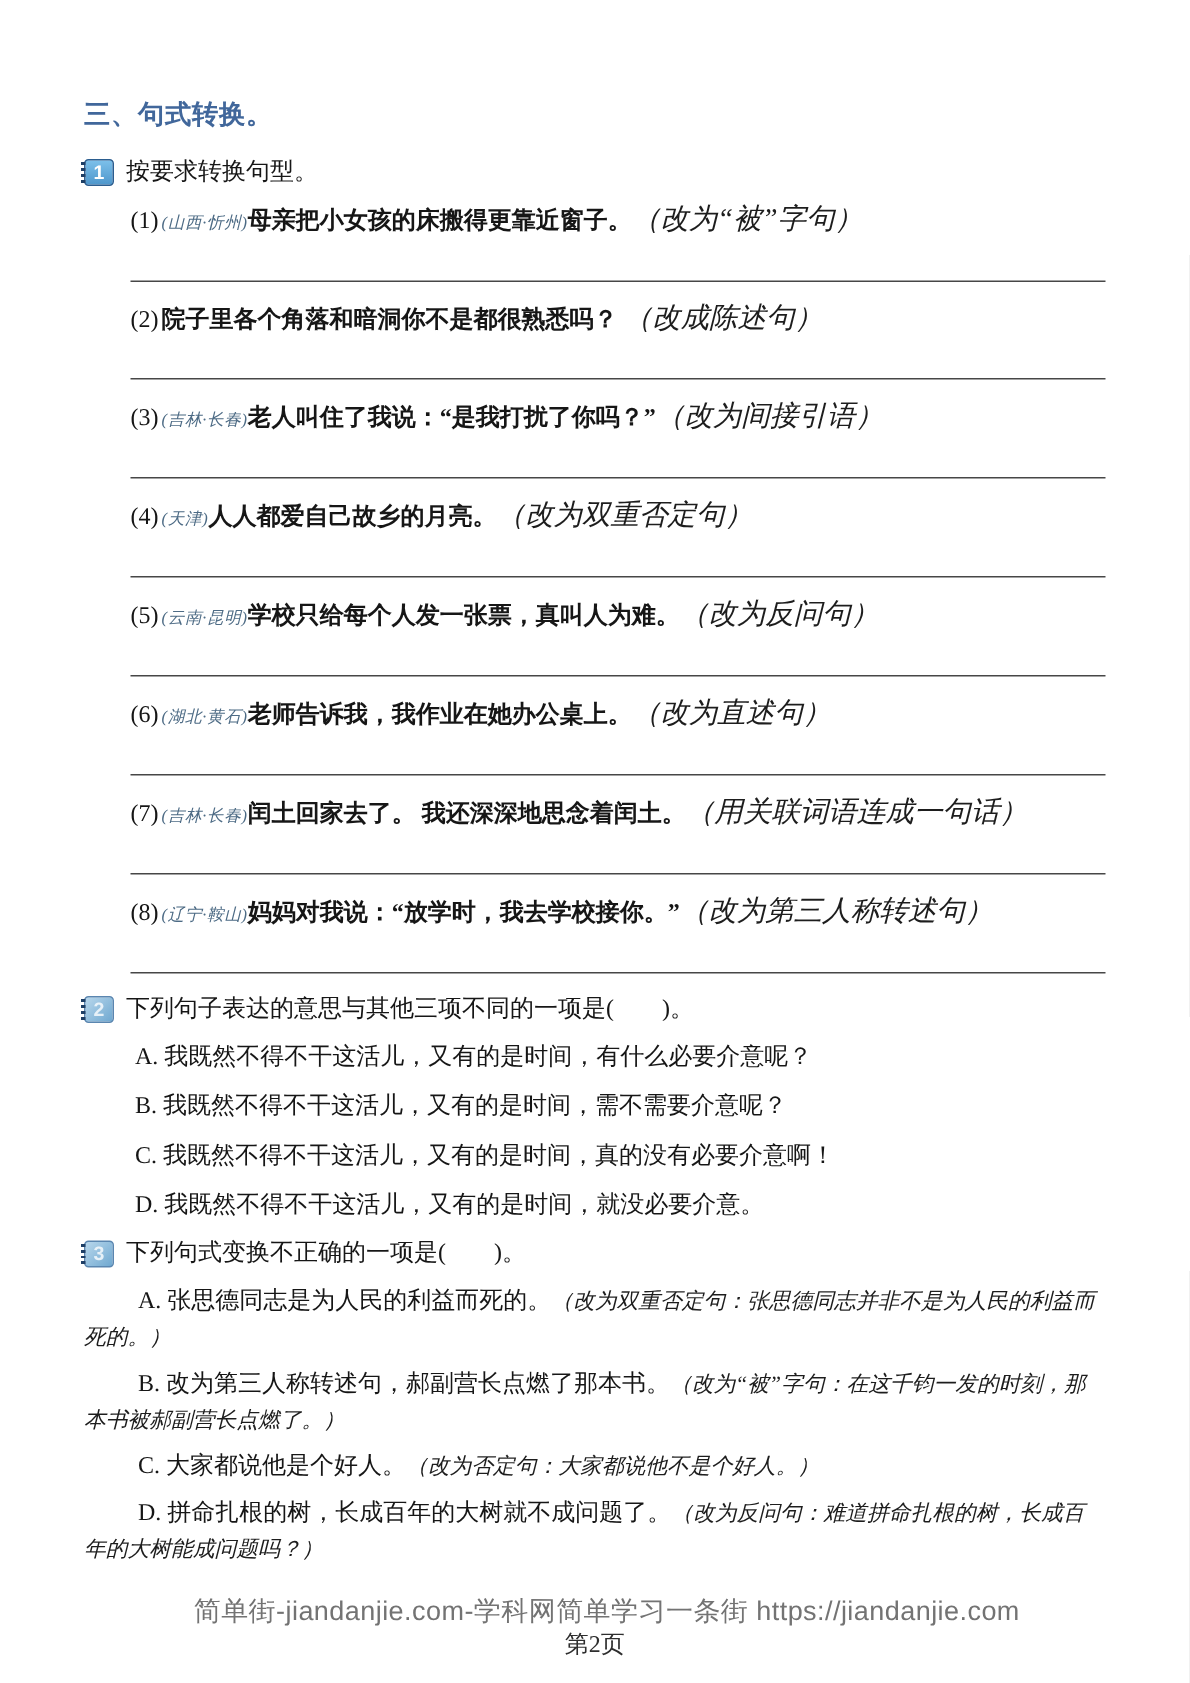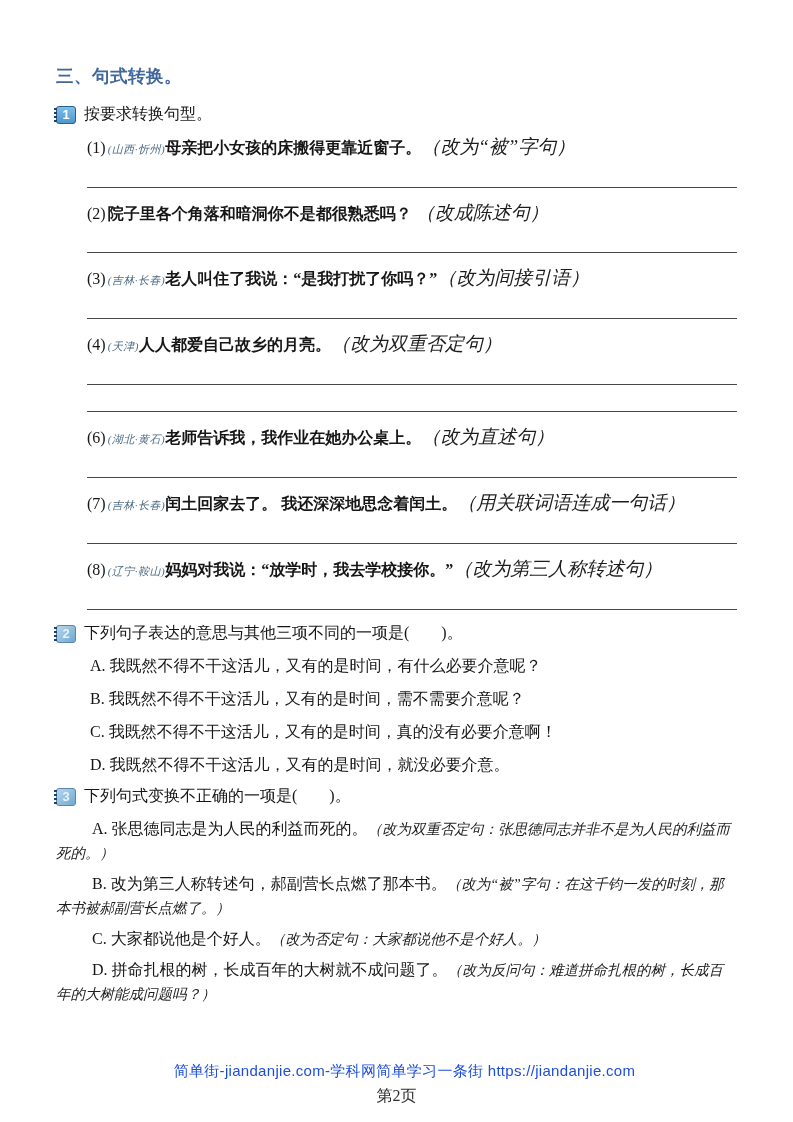--- a/index.html
+++ b/index.html
@@ -87,22 +87,22 @@
     text-indent:36px;
     margin-bottom:7px;
   }
   .options-q3 .option .instruction{font-size:14.5px;}
   .footer{
     position:absolute;
     left:16px;right:0;
     top:1062px;
     text-align:center;
     font-family:"Liberation Sans","DejaVu Sans",sans-serif;
-    font-size:15px;
-    color:#1d4ed8;
+    font-size:18px;
+    color:#737373;
     letter-spacing:0.3px;
   }
   .page-number{
     position:absolute;
     left:0;right:0;
     top:1086px;
     text-align:center;
     font-size:16px;
     color:#2e2e2e;
   }
@@ -141,20 +141,23 @@
   </div>
 
   <div class="q1-item">
     <div class="item-line">
       <span class="item-num">(4)</span><span class="region">(天津)</span><span class="item-text">人人都爱自己故乡的月亮。</span><span class="instruction">（改为双重否定句）</span>
     </div>
     <div class="answer-line"></div>
   </div>
 
   <div class="q1-item">
+    <div class="item-line">
+      <span class="item-num">(5)</span><span class="region">(云南·昆明)</span><span class="item-text">学校只给每个人发一张票，真叫人为难。</span><span class="instruction">（改为反问句）</span>
+    </div>
     <div class="answer-line"></div>
   </div>
 
   <div class="q1-item">
     <div class="item-line">
       <span class="item-num">(6)</span><span class="region">(湖北·黄石)</span><span class="item-text">老师告诉我，我作业在她办公桌上。</span><span class="instruction">（改为直述句）</span>
     </div>
     <div class="answer-line"></div>
   </div>
 

